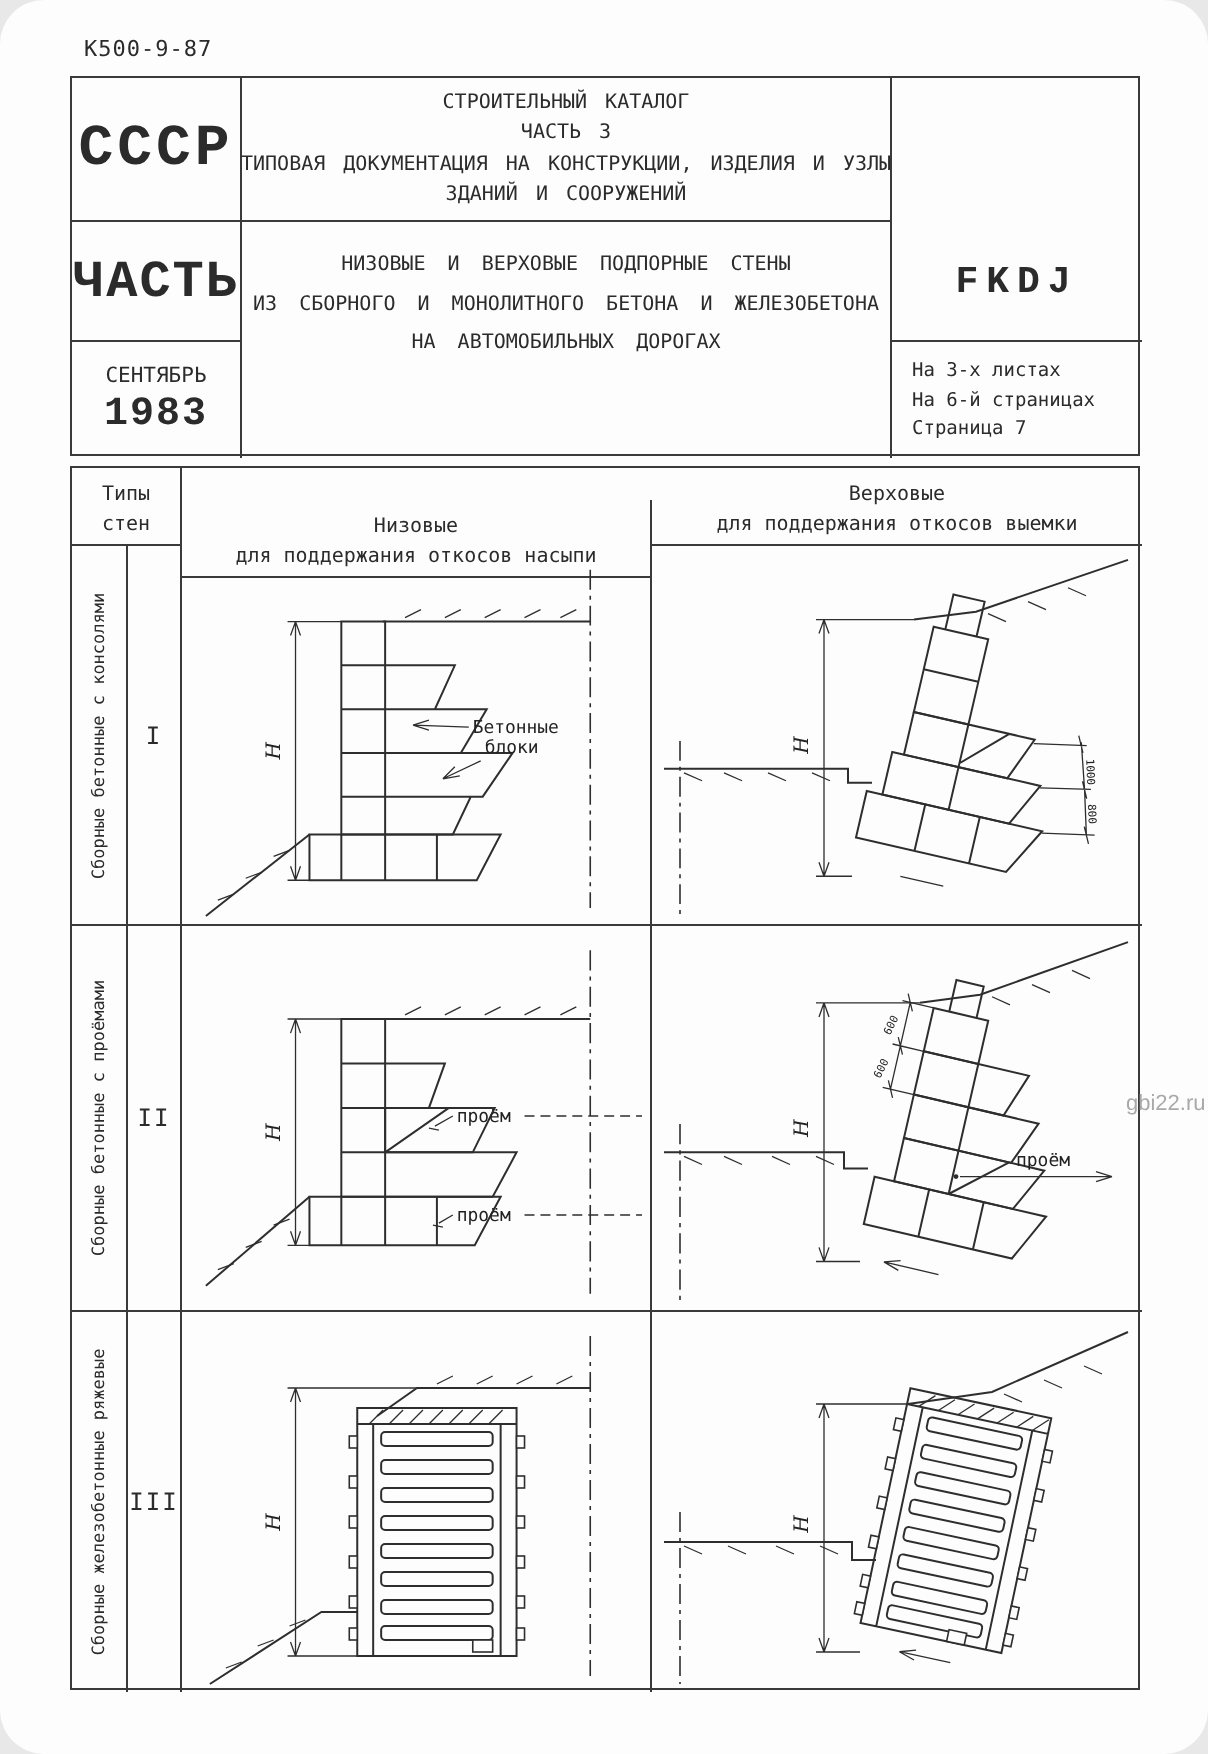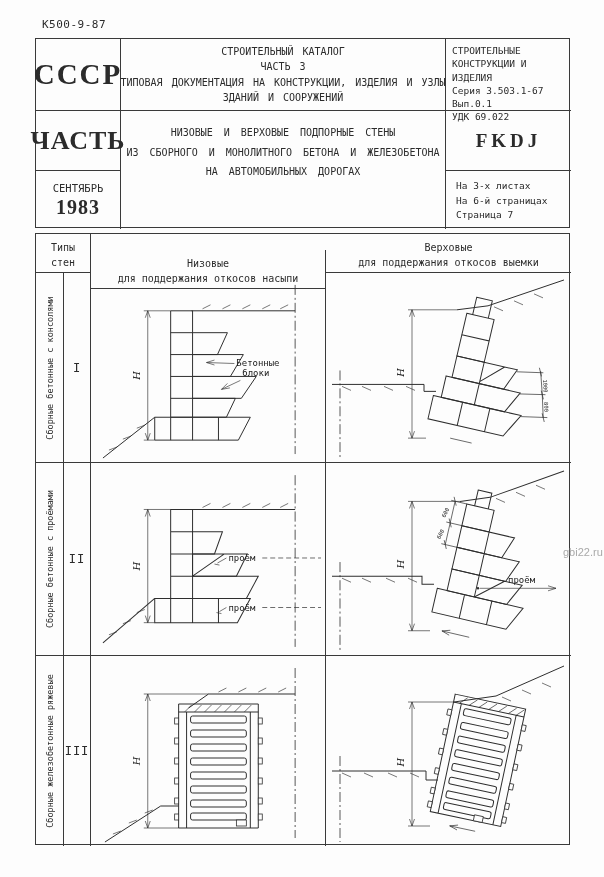--- a/index.html
+++ b/index.html
@@ -1,29 +1,29 @@
 <!DOCTYPE html>
 <html><head>
 <meta charset="utf-8">
 <style>
   html,body{margin:0;padding:0;background:#e8e8e8;}
   .page{position:relative;width:604px;height:877px;background:#fdfdfd;overflow:hidden;
-        font-family:"DejaVu Sans Mono",monospace;color:#2b2b2b;}
+        font-family:"DejaVu Sans Mono",monospace;color:#2b2b2b;border-radius:22px;}
   .abs{position:absolute;box-sizing:border-box;}
   .cell{position:absolute;box-sizing:border-box;}
   .bR{border-right:1px solid #3a3a3a;}
   .bB{border-bottom:1px solid #3a3a3a;}
   .box{border:1px solid #3a3a3a;}
   .ctr{display:flex;align-items:center;justify-content:center;text-align:center;}
   .col{display:flex;flex-direction:column;align-items:center;justify-content:center;text-align:center;}
 
   #doc-code{left:42px;top:18px;font-size:11px;letter-spacing:.5px;}
 
   
-  .big{font-family:Liberation Serif, serif;font-weight:bold;}
+  .big{font-family:Liberation Mono, monospace;font-weight:bold;}
   .org-txt{font-size:29px;letter-spacing:2px;}
   .pub-txt{font-size:26px;letter-spacing:1px;}
   .year-txt{font-size:20px;letter-spacing:1px;}
   .code-txt{font-size:19px;letter-spacing:4px;}
   .month-txt{font-size:10.5px;margin-bottom:2px;}
   .cat{font-size:10px;line-height:1.55;word-spacing:3px;white-space:nowrap;}
   .ser{font-size:9.5px;line-height:1.4;padding:5px 0 0 6px;text-align:left;}
   .ttl{font-size:10px;line-height:1.95;word-spacing:5px;white-space:nowrap;padding-top:12px;}
   .sheets{font-size:9.5px;line-height:1.55;padding:8px 0 0 10px;text-align:left;}
 
@@ -59,28 +59,20 @@
 
   <div class="abs box" style="left:35px;top:38px;width:535px;height:190px;">
     <div class="cell bR bB ctr" style="left:0;top:0;width:85px;height:72px;">
       <span class="big org-txt">СССР</span>
     </div>
     <div class="cell bR bB col cat" style="left:85px;top:0;width:325px;height:72px;">
       <div>СТРОИТЕЛЬНЫЙ КАТАЛОГ</div>
       <div>ЧАСТЬ 3</div>
       <div>ТИПОВАЯ ДОКУМЕНТАЦИЯ НА КОНСТРУКЦИИ, ИЗДЕЛИЯ И УЗЛЫ</div>
       <div>ЗДАНИЙ И СООРУЖЕНИЙ</div>
-    </div>
-    <div class="cell bB ser" style="left:410px;top:0;width:125px;height:72px;">
-      <div>СТРОИТЕЛЬНЫЕ</div>
-      <div>КОНСТРУКЦИИ И</div>
-      <div>ИЗДЕЛИЯ</div>
-      <div>Серия 3.503.1-67</div>
-      <div>Вып.0.1</div>
-      <div>УДК 69.022</div>
     </div>
     <div class="cell bR bB ctr" style="left:0;top:72px;width:85px;height:60px;">
       <span class="big pub-txt">ЧАСТЬ</span>
     </div>
     <div class="cell bR col" style="left:0;top:132px;width:85px;height:58px;">
       <div class="month-txt">СЕНТЯБРЬ</div>
       <div class="big year-txt">1983</div>
     </div>
     <div class="cell bB ctr" style="left:410px;top:72px;width:125px;height:60px;">
       <span class="big code-txt">FKDJ</span>

